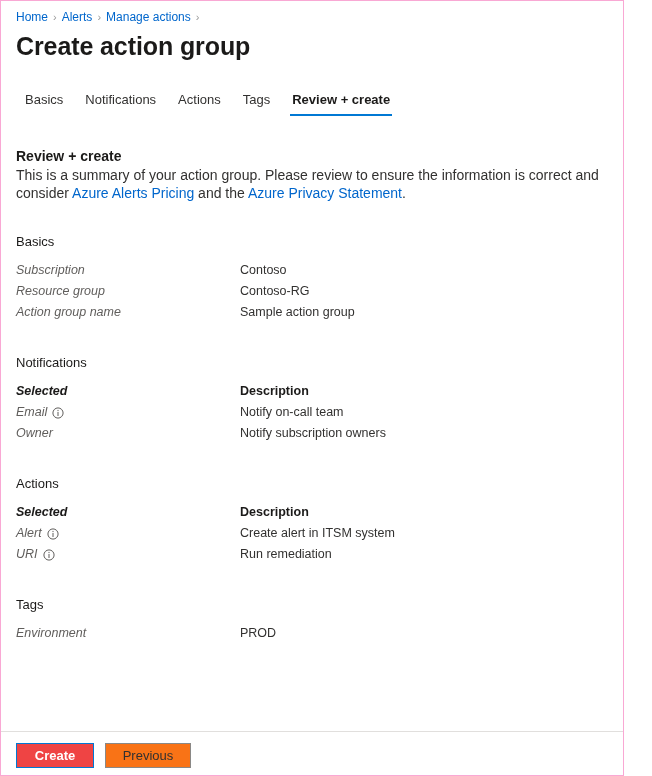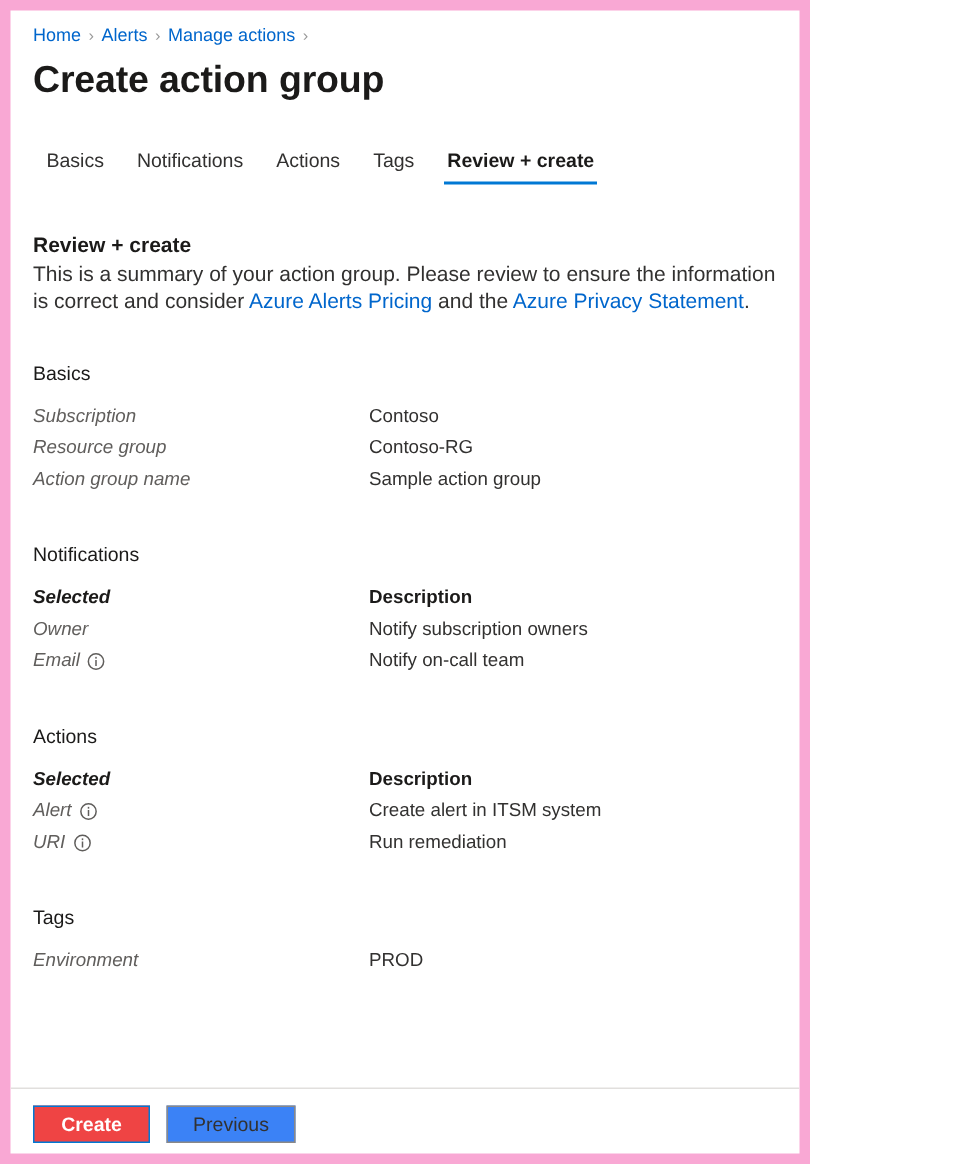--- a/index.html
+++ b/index.html
@@ -6,25 +6,25 @@
     margin: 0;
     padding: 0;
     background: #ffffff;
   }
   body {
     font-family: "Liberation Sans", sans-serif;
     -webkit-font-smoothing: antialiased;
   }
   #page {
     position: relative;
-    width: 540px;
+    width: 624px;
     height: 776px;
     box-sizing: border-box;
     background: #ffffff;
-    border: 7px solid #f9a8d4;
+    border: 1px solid #f9a8d4;
     overflow: hidden;
     display: flex;
     flex-direction: column;
   }
   .scroll-area {
     flex: 1 1 auto;
     overflow: hidden;
     position: relative;
   }
 
@@ -177,21 +177,21 @@
     align-items: center;
     justify-content: center;
   }
   .btn-primary {
     background: #ef4444;
     color: #ffffff;
     font-weight: 600;
     border-color: #0078d4;
   }
   .btn-secondary {
-    background: #3b82f6;
+    background: #f97316;
     color: #323130;
     border: 1px solid #8a8886;
     margin-left: 11px;
     min-width: 86px;
   }
 </style>
 </head>
 <body>
 
 <div id="page">
@@ -238,40 +238,40 @@
                 <span>Action group name</span>
               </div>
               <div class="kv-val">Sample action group</div>
             </div>
           </div>
           <div class="group">
             <div class="group-header">Notifications</div>
             <div class="kv-row header">
               <div class="kv-key">Selected</div>
               <div class="kv-val">Description</div>
-            </div>
-            <div class="kv-row">
-              <div class="kv-key">
-                <span>Owner</span>
-              </div>
-              <div class="kv-val">Notify subscription owners</div>
             </div>
             <div class="kv-row">
               <div class="kv-key">
                 <span>Email</span>
                 <span class="info-icon">
                   <svg width="12" height="12" viewBox="0 0 12 12">
                     <circle cx="6" cy="6" r="5.1" fill="none" stroke="#605e5c" stroke-width="1"></circle>
                     <rect x="5.5" y="5" width="1" height="4" fill="#605e5c"></rect>
                     <rect x="5.5" y="2.9" width="1" height="1.2" fill="#605e5c"></rect>
                   </svg>
                 </span>
               </div>
               <div class="kv-val">Notify on-call team</div>
             </div>
+            <div class="kv-row">
+              <div class="kv-key">
+                <span>Owner</span>
+              </div>
+              <div class="kv-val">Notify subscription owners</div>
+            </div>
           </div>
           <div class="group">
             <div class="group-header">Actions</div>
             <div class="kv-row header">
               <div class="kv-key">Selected</div>
               <div class="kv-val">Description</div>
             </div>
             <div class="kv-row">
               <div class="kv-key">
                 <span>Alert</span>

